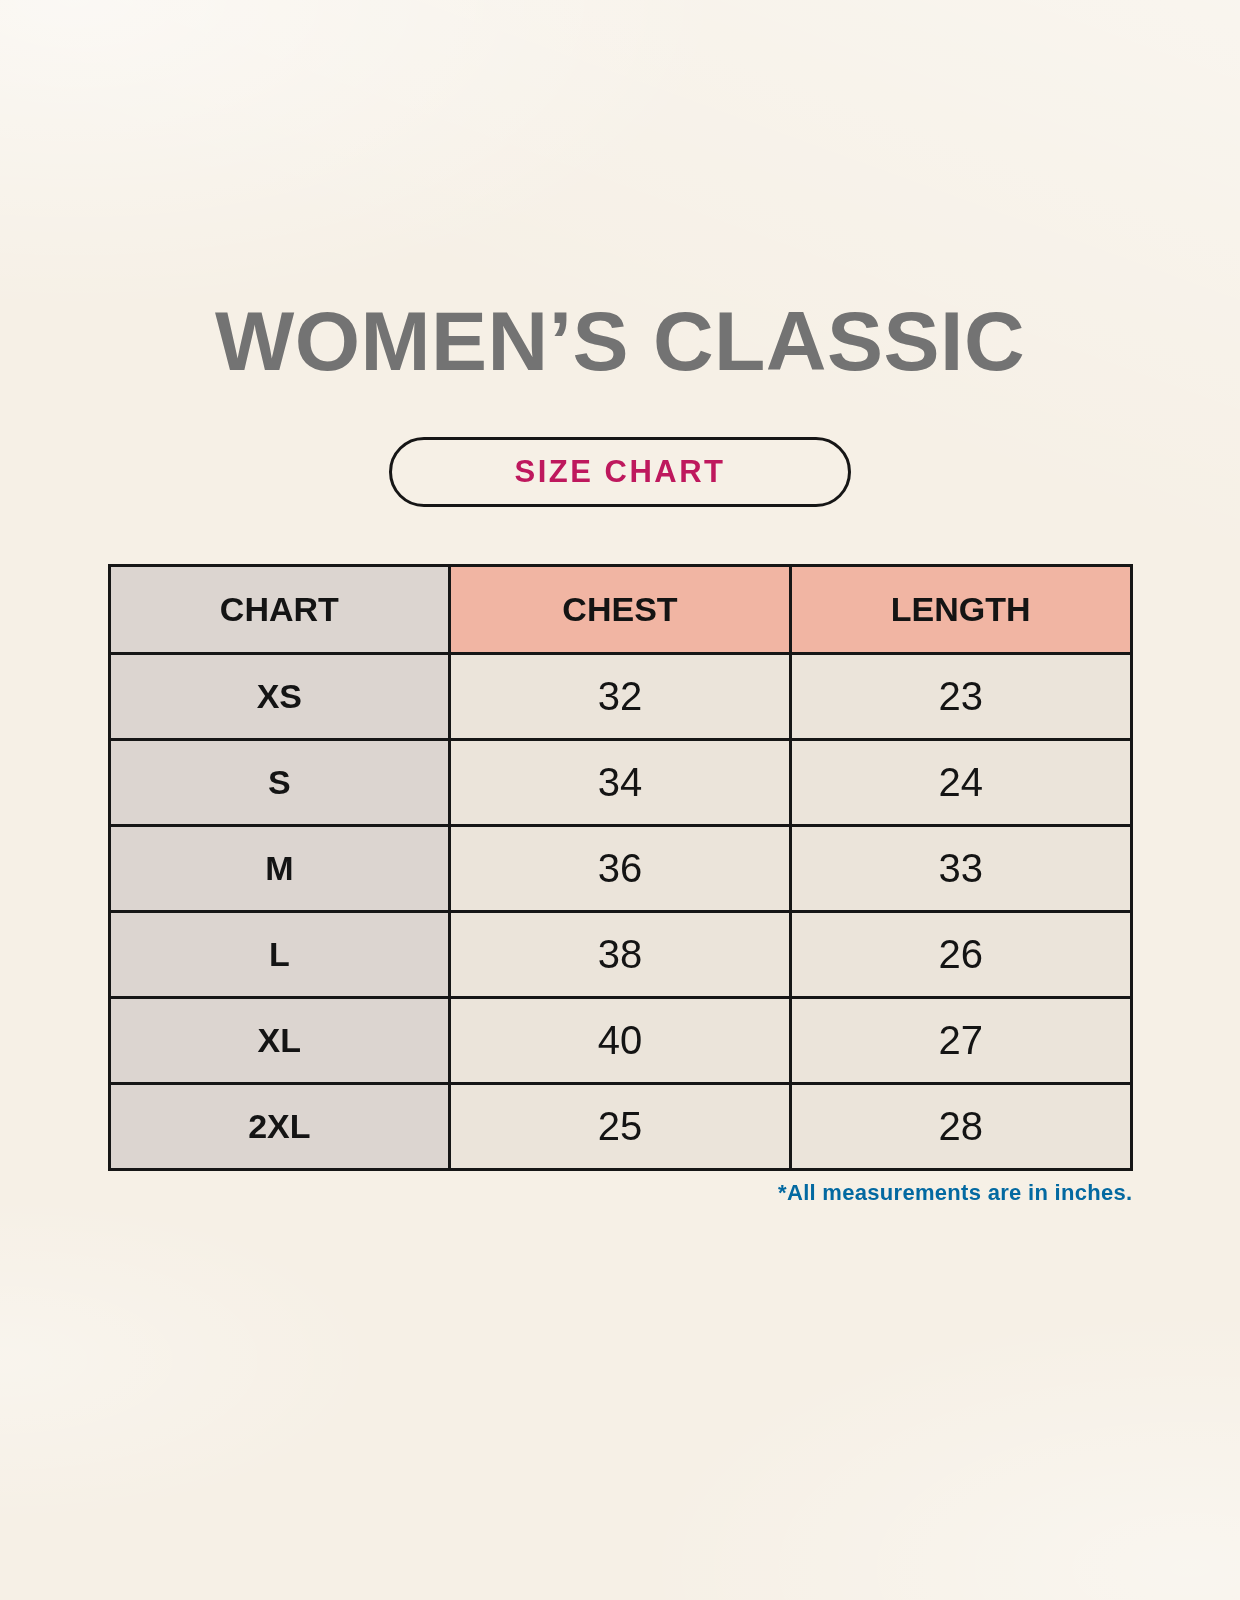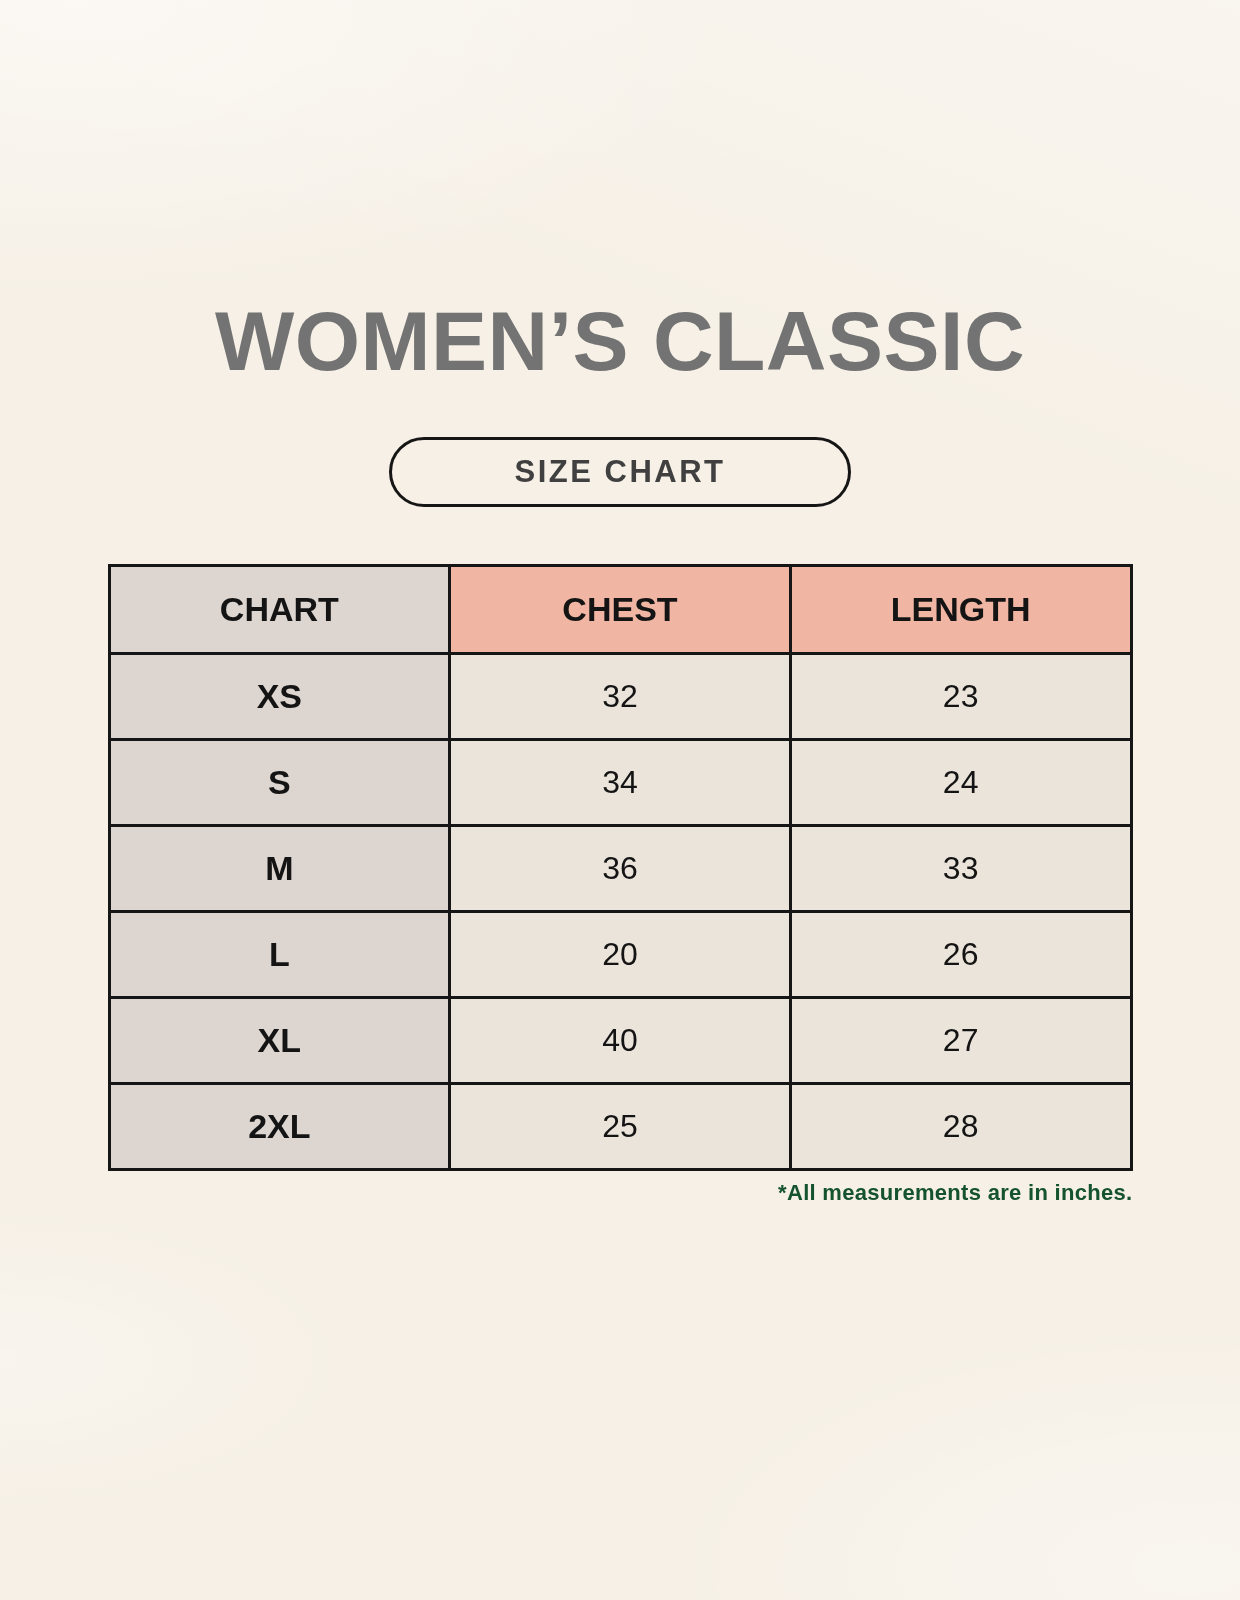--- a/index.html
+++ b/index.html
@@ -47,48 +47,48 @@
     border-radius: 36px;
     display: flex;
     align-items: center;
     justify-content: center;
     background: transparent;
   }
   .pill span {
     font-size: 31px;
     font-weight: bold;
     letter-spacing: 2.5px;
-    color: #404040;
+    color: #be185d;
   }
   table.size-table {
     width: 1025px;
     margin: 57px auto 0 auto;
     border-collapse: collapse;
     table-layout: fixed;
   }
   .size-table th, .size-table td {
     border: 3px solid var(--border);
     text-align: center;
     vertical-align: middle;
     padding: 0;
   }
   .size-table thead th { height: 88px; font-size: 34px; font-weight: bold; }
   .size-table tbody th, .size-table tbody td { height: 86px; }
   .size-table thead th.col-size { background: var(--size-fill); }
   .size-table thead th.col-measure { background: var(--measure-fill); }
   .size-table tbody th { background: var(--size-fill); font-size: 34px; font-weight: bold; }
-  .size-table tbody td { background: var(--cell-fill); font-size: 32px; font-weight: normal; }
+  .size-table tbody td { background: var(--cell-fill); font-size: 40px; font-weight: normal; }
   .footnote {
     width: 1025px;
     margin: 9px auto 0 auto;
     text-align: right;
     font-size: 22px;
     font-weight: bold;
     letter-spacing: 0.3px;
-    color: #14532d;
+    color: #0369a1;
   }
 </style>
 </head>
 <body>
 
 <div class="page">
 
   <h1 class="title"><span>WOMEN’S CLASSIC</span><br></h1>
 
   <div class="pill">
@@ -114,21 +114,21 @@
           <td>34</td>
           <td>24</td>
         </tr>
         <tr>
           <th>M</th>
           <td>36</td>
           <td>33</td>
         </tr>
         <tr>
           <th>L</th>
-          <td>20</td>
+          <td>38</td>
           <td>26</td>
         </tr>
         <tr>
           <th>XL</th>
           <td>40</td>
           <td>27</td>
         </tr>
         <tr>
           <th>2XL</th>
           <td>25</td>

